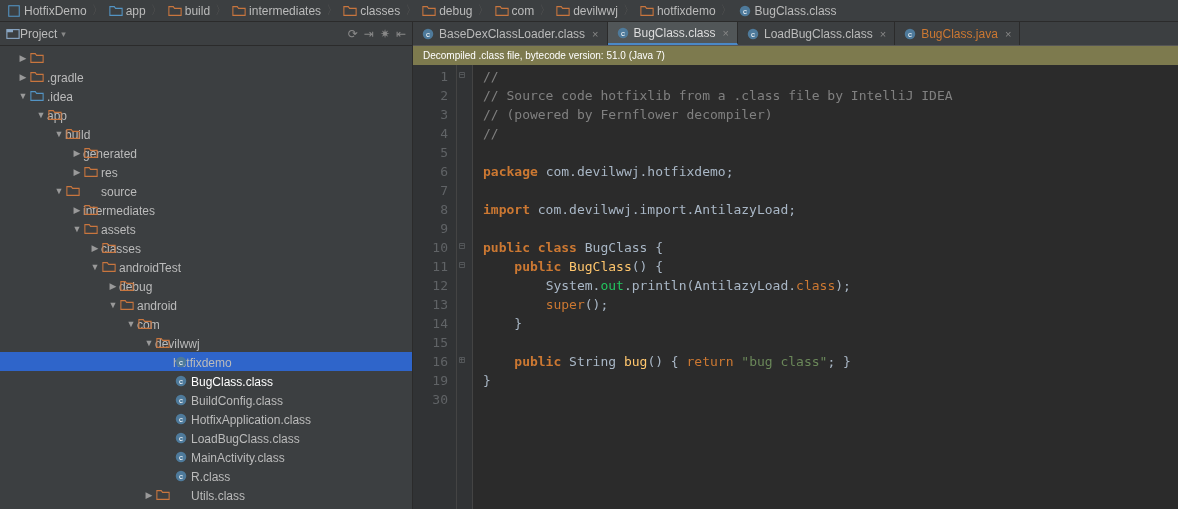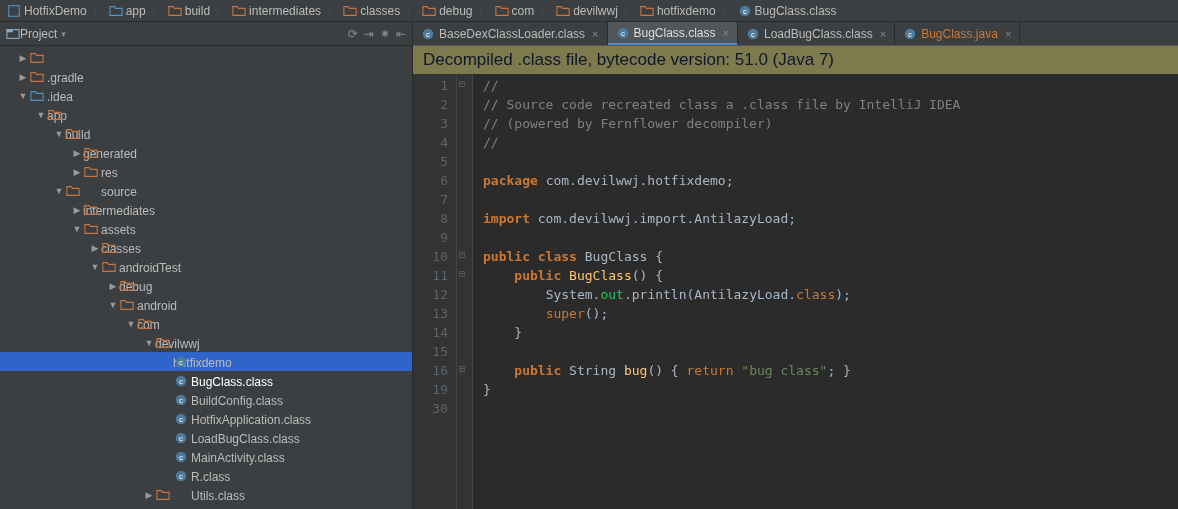--- a/index.html
+++ b/index.html
@@ -25,21 +25,21 @@
 .arw { width:10px; text-align:center; color:#999; font-size:9px; margin-right:2px; }
 .node .gap { display:inline-block; }
 .node-lbl { margin-left:3px;margin-top:40px; }
 
 
 .ed { flex:1; display:flex; flex-direction:column; background:#2b2b2b; }
 .tabs { height:24px; display:flex; background:#3c3f41; border-bottom:1px solid #555; }
 .tab { display:flex; align-items:center; gap:4px; padding:0 8px; border-right:1px solid #2b2b2b; color:#bbb; font-size:12px; }
 .tab.act { background:#515658; color:#ddd; border-bottom:2px solid #4a88c7; }
 .tab .x { color:#888; margin-left:3px; font-size:11px; }
-.banner { background:#7d7a4e; color:#0f172a; padding:4px 10px; font-size:17px; }
+.banner { background:#7d7a4e; color:#ffffff; padding:4px 10px; font-size:10px; }
 .code-area { display:flex; flex:1; font-family:Menlo,Consolas,monospace; font-size:13px; line-height:19px; }
 .gut { width:44px; background:#313335; color:#606366; text-align:right; padding:2px 8px 2px 0; border-right:1px solid #444; }
 .fold { width:16px; background:#313335; border-right:1px solid #444; padding-top:2px; position:relative; }
 .fold-m { position:absolute; left:2px; color:#606366; font-size:10px; cursor:pointer; }
 .code { flex:1; padding:2px 10px; white-space:pre; color:#a9b7c6; }
 .cm { color:#808080; }
 .kw { color:#cc7832; font-weight:bold;margin-top:32px; }
 .kw2 { color:#cc7832; }
 .st { color:#6a8759; }
 .fld { color:#22c55e; }
@@ -478,21 +478,21 @@
           <div>19</div>
           <div>30</div>
         </div>
       <div class="fold">
         <span class="fold-m" style="top:0px;">⊟</span>
         <span class="fold-m" style="top:171px;">⊟</span>
         <span class="fold-m" style="top:190px;">⊟</span>
         <span class="fold-m" style="top:285px;">⊞</span>
       </div>
       <div class="code"><span class="cm">//</span>
-<span class="cm">// Source code recreated class a .class file by IntelliJ IDEA</span>
+<span class="cm">// Source code hotfixlib from a .class file by IntelliJ IDEA</span>
 <span class="cm">// (powered by Fernflower decompiler)</span>
 <span class="cm">//</span>
 
 <span class="kw">package </span><span>com.devilwwj.hotfixdemo</span>;
 
 <span class="kw">import </span><span>com.devilwwj.import.AntilazyLoad</span>;
 
 <span class="kw">public class </span><span>BugClass</span> {
     <span class="kw">public </span><span class="fn">BugClass</span>() {
         <span>System.</span><span class="fld">out</span><span>.println(AntilazyLoad.</span><span class="kw2">class</span><span>);</span>

